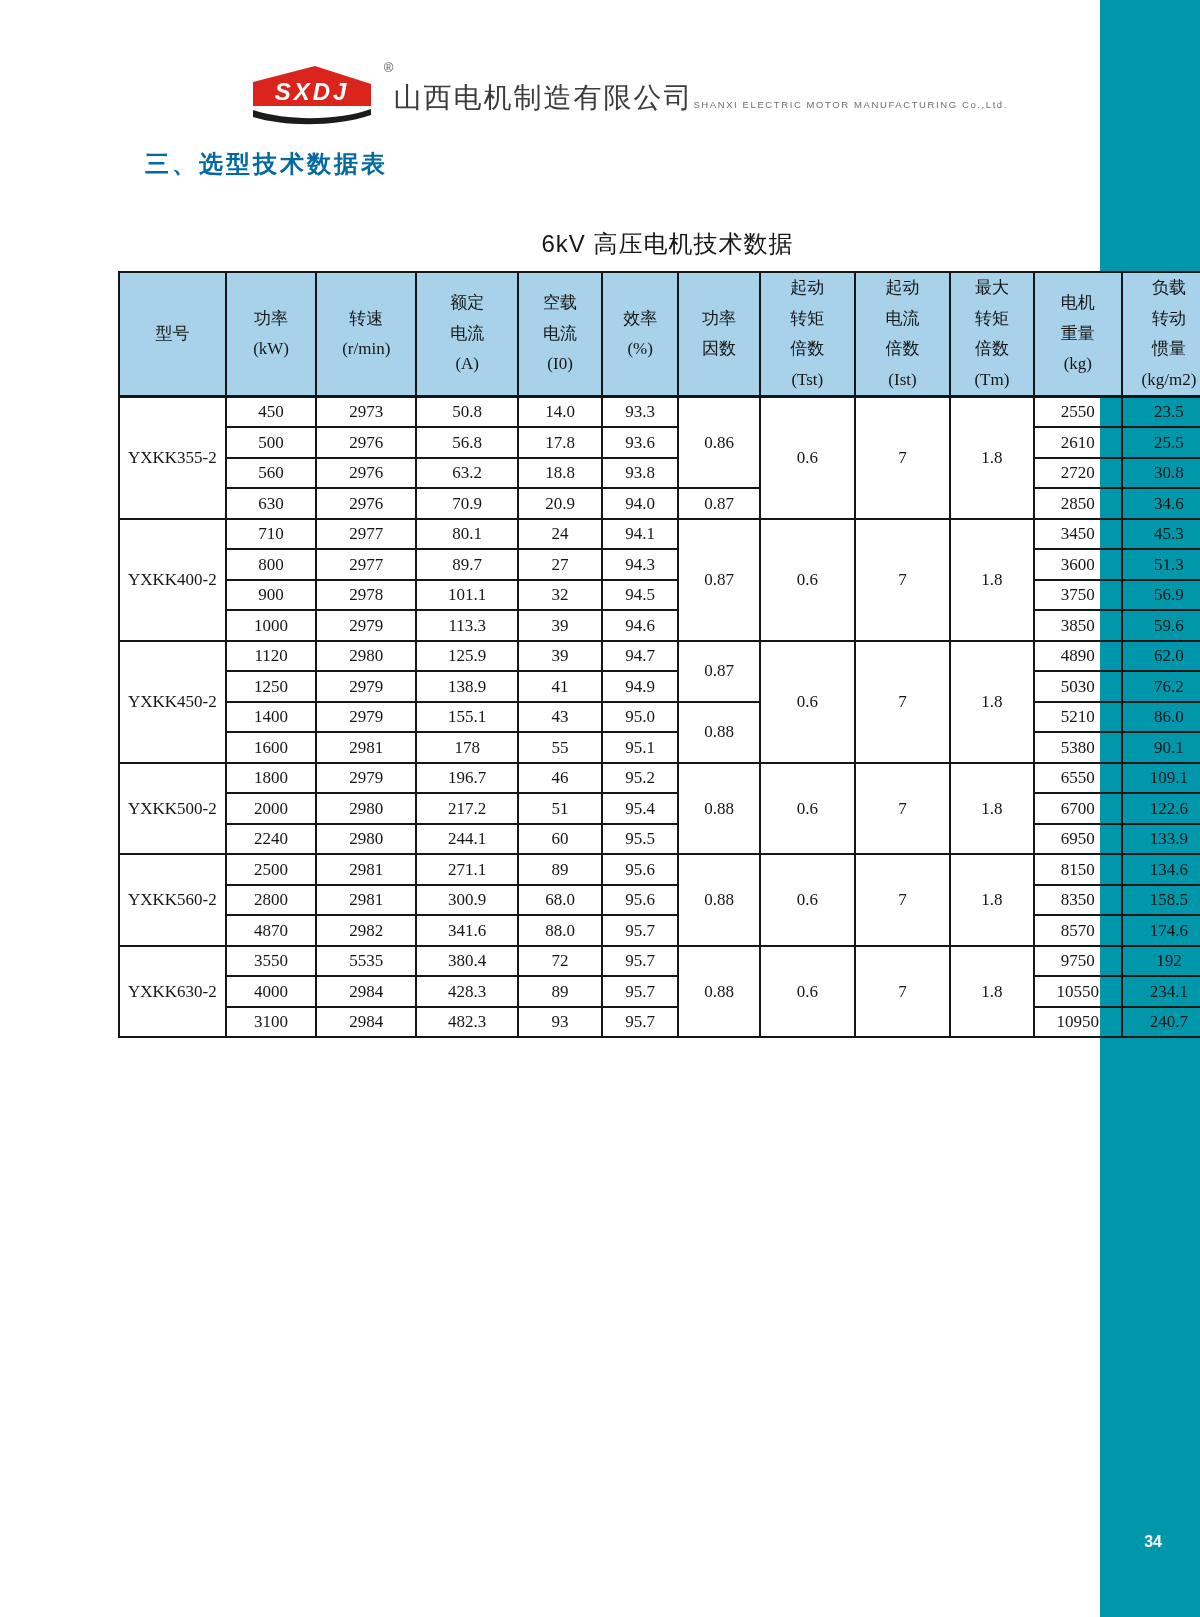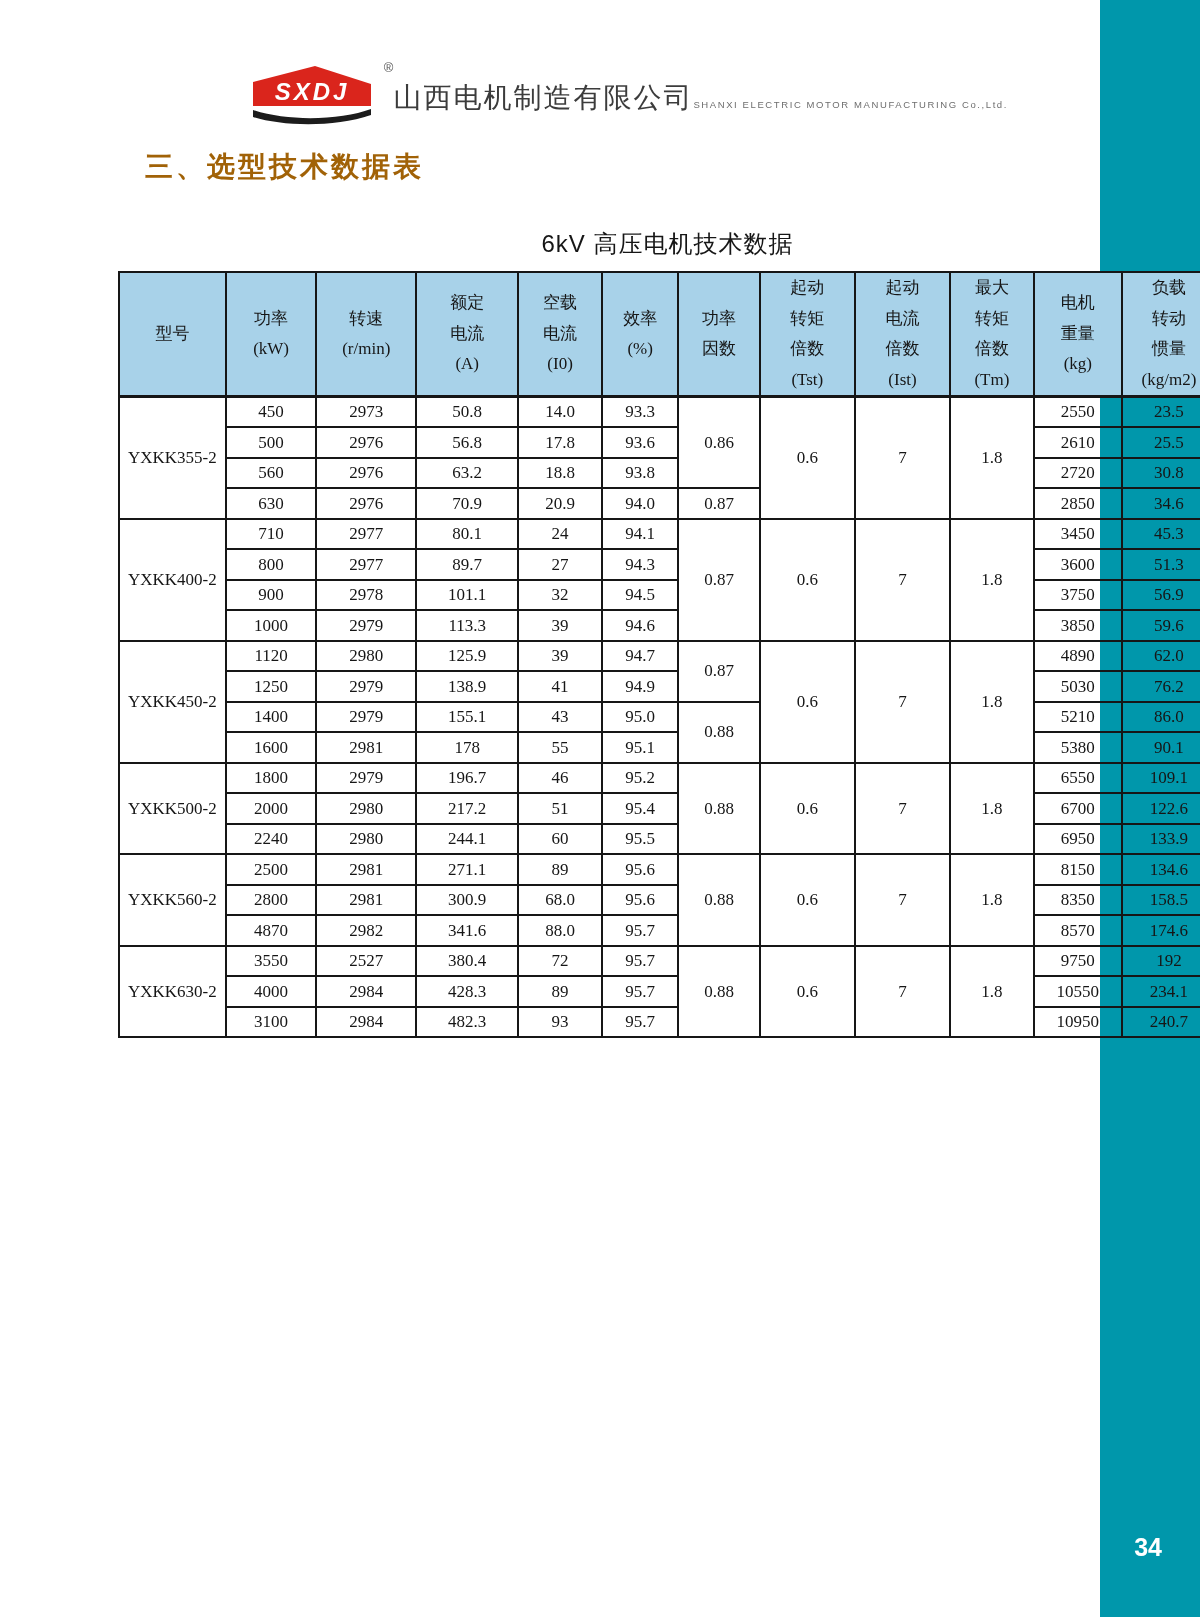--- a/index.html
+++ b/index.html
@@ -8,21 +8,21 @@
     position:relative; width:1200px; height:1617px; background:#ffffff;
     font-family:"Liberation Serif","DejaVu Serif",serif; overflow:hidden;
   }
   .teal-band {
     position:absolute; top:0; right:0; width:100px; height:1617px;
     background:#0097ab;
   }
   .page-number {
     position:absolute; top:1533px; right:38px; color:#ffffff;
     font-family:"Liberation Sans","DejaVu Sans",sans-serif;
-    font-weight:bold; font-size:25px;
+    font-weight:bold; font-size:16px;
   }
   
   .logo { position:absolute; top:64px; right:192px; display:flex; align-items:center; }
   .logo-mark { position:relative; width:128px; height:68px; margin-right:16px; }
   .logo-reg {
     position:absolute; top:-4px; right:-16px; font-size:13px; color:#555;
     font-family:"Liberation Sans",sans-serif;
   }
   .logo-text { display:flex; flex-direction:row; }
   .logo-cn {
@@ -30,21 +30,21 @@
     font-size:28px; color:#3c3c3c; letter-spacing:2px; font-weight:500; line-height:1.1;
   }
   .logo-en {
     font-family:"Liberation Sans","DejaVu Sans",sans-serif;
     font-size:9.5px; color:#6e6e6e; letter-spacing:1.6px; margin-top:16px; white-space:nowrap;
   }
   
   .section-heading {
     position:absolute; left:145px; top:148px;
     font-family:"Liberation Sans","DejaVu Sans",sans-serif;
-    font-size:28px; font-weight:bold; color:#a16207; letter-spacing:3px;
+    font-size:24px; font-weight:bold; color:#0369a1; letter-spacing:3px;
   }
   .table-wrap { position:absolute; left:118px; top:228px; width:1099px; }
   .table-title {
     text-align:center; font-family:"Liberation Sans","DejaVu Sans",sans-serif;
     font-size:24px; color:#161616; letter-spacing:1px; margin-bottom:11px;
   }
   
   table.spec {
     width:100%; border-collapse:collapse; table-layout:fixed;
     border:2px solid #161616;
@@ -327,21 +327,21 @@
             <td>2982</td>
             <td>341.6</td>
             <td>88.0</td>
             <td>95.7</td>
             <td>8570</td>
             <td>174.6</td>
           </tr>
           <tr>
             <td rowspan="3" class="model-cell">YXKK630-2</td>
             <td>3550</td>
-            <td>2527</td>
+            <td>5535</td>
             <td>380.4</td>
             <td>72</td>
             <td>95.7</td>
             <td rowspan="3">0.88</td>
             <td rowspan="3">0.6</td>
             <td rowspan="3">7</td>
             <td rowspan="3">1.8</td>
             <td>9750</td>
             <td>192</td>
           </tr>

